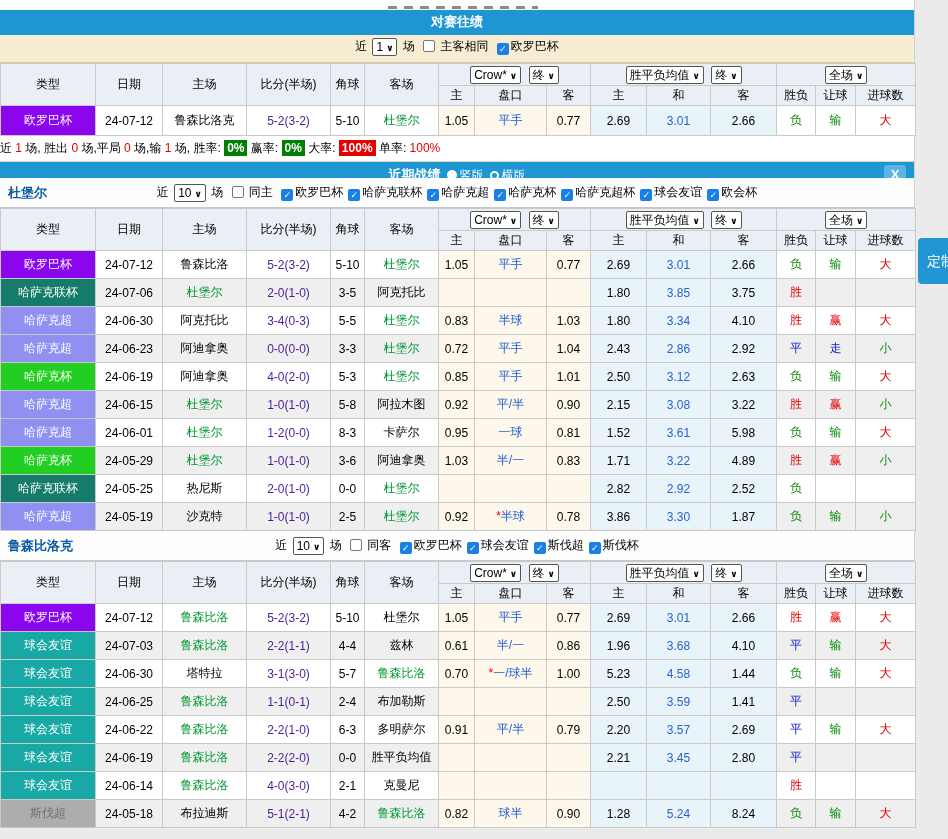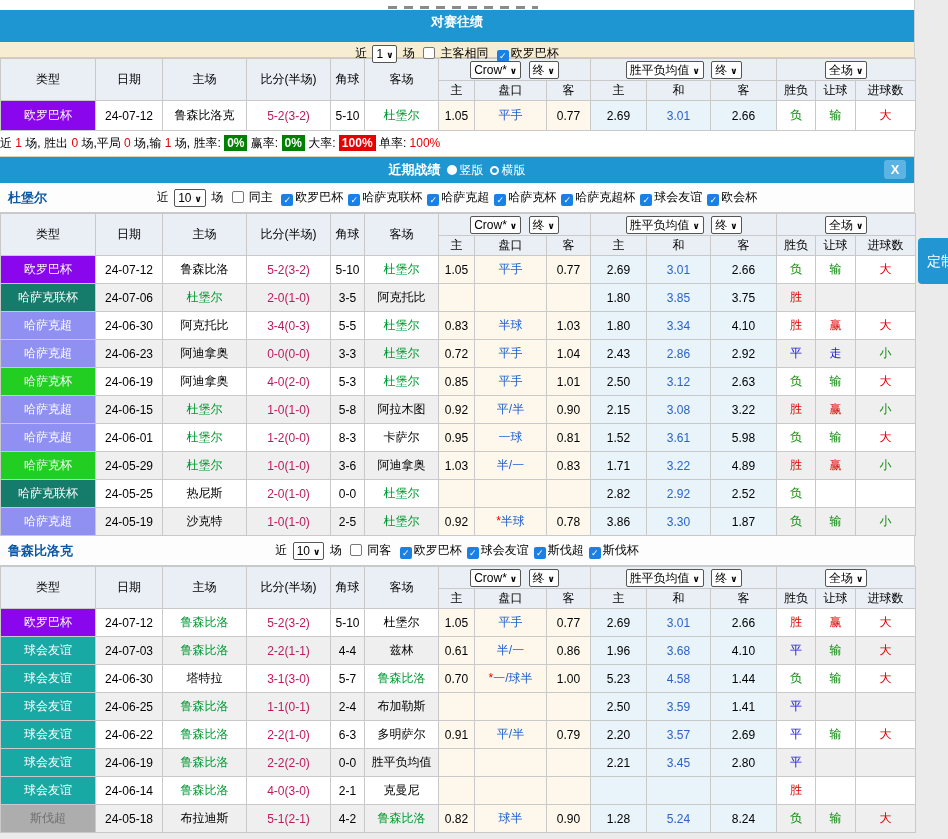--- a/index.html
+++ b/index.html
@@ -4,32 +4,32 @@
 <style>
   * { margin:0; padding:0; box-sizing:border-box; }
   html,body { width:948px; height:839px; overflow:hidden; background:#ebebeb;
     font-family:"Liberation Sans","DejaVu Sans",sans-serif; font-size:12px; color:#000; }
   #page { width:915px; background:#fff; position:relative; border-right:1px solid #cfcfcf; }
 
   .topstrip { height:10px; background:#fff; position:relative; overflow:hidden; }
   .remnant { position:absolute; left:388px; top:6px; width:150px; height:3px;
     background:repeating-linear-gradient(90deg,#8a8a8a 0 9px,transparent 9px 16px); }
 
-  .bar { height:32px; line-height:24px; background:#1e96d2; color:#fff; text-align:center;
+  .bar { height:25px; line-height:24px; background:#1e96d2; color:#fff; text-align:center;
     font-weight:bold; font-size:13px; position:relative; }
-  .bar2 { height:26px; line-height:26px; }
+  .bar2 { height:16px; line-height:26px; }
   .bar .rads { font-weight:normal; font-size:12px; }
   .rad { display:inline-block; width:10px; height:10px; border-radius:50%; vertical-align:-1px; margin:0 3px 0 6px; }
   .rad.on { background:#fff; }
   .rad.off { border:2px solid #fff; width:9px; height:9px; }
   .closebox { position:absolute; right:8px; top:3px; width:22px; height:19px; line-height:19px;
     background:#5cb4e4; color:#fff; font-weight:bold; font-size:13px; text-align:center;
     border-radius:3px; cursor:pointer; }
 
-  .filter1 { height:16px; line-height:23px; background:#f7edd2; border-bottom:1px solid #ddcf9e;
+  .filter1 { height:28px; line-height:23px; background:#f7edd2; border-bottom:1px solid #ddcf9e;
     text-align:center; }
   .secrow { height:30px; line-height:29px; background:#fdfdfd; border-bottom:1px solid #c9c9c9;
     position:relative; text-align:center; }
   .teamname { position:absolute; left:8px; top:0; font-weight:bold; font-size:13px; color:#0b5aa5; }
 
   select.dd, .dd { display:inline-block; border:1px solid #555; background:#fff; border-radius:2px;
     padding:0 3px; height:18px; line-height:16px; font-size:12px; vertical-align:middle; margin:0 2px; }
   .dd .car { font-weight:bold; font-size:9px; margin-left:3px; font-style:normal; }
 
   .cb { display:inline-block; width:12px; height:12px; vertical-align:-2px; margin:0 2px 0 5px;
@@ -45,21 +45,21 @@
   table.grid thead tr.r1 th { height:22px; }
   table.grid thead tr.r2 th { height:20px; }
   table.grid tbody tr { height:28px; }
   table.grid.tall tbody tr { height:30px; }
   table.grid tbody tr.alt td { background:#efefef; }
   td.c-hc { background:#fdf8eb !important; }
   td.c-eu { background:#e9f3fa !important; }
   td.c-type { font-size:12px; }
   .team { color:#000; cursor:pointer; }
   .team-g { color:#009933; }
-  .score { color:#be185d; }
+  .score { color:#4c1d95; }
   .hcap { color:#1f5fd0; }
   .hcap .star { color:#e60000; font-style:normal; }
   td.mid { color:#2b62c9; }
   .t-r { color:#e00000; } .t-b { color:#1414d6; } .t-g { color:#0a8a0a; }
 
   .sumrow { height:26px; line-height:25px; background:#fff;
     border-bottom:1px solid #e0d5b5; }
   .sumrow2 { height:28px; line-height:27px; border-bottom:1px solid #c9c9c9; }
   .sg-k { color:#000; } .sg-r { color:#e60000; } .sg-b { color:#1414cc; }
   .sg-gb { background:#008000; color:#fff; font-weight:bold; padding:1px 3px; }

